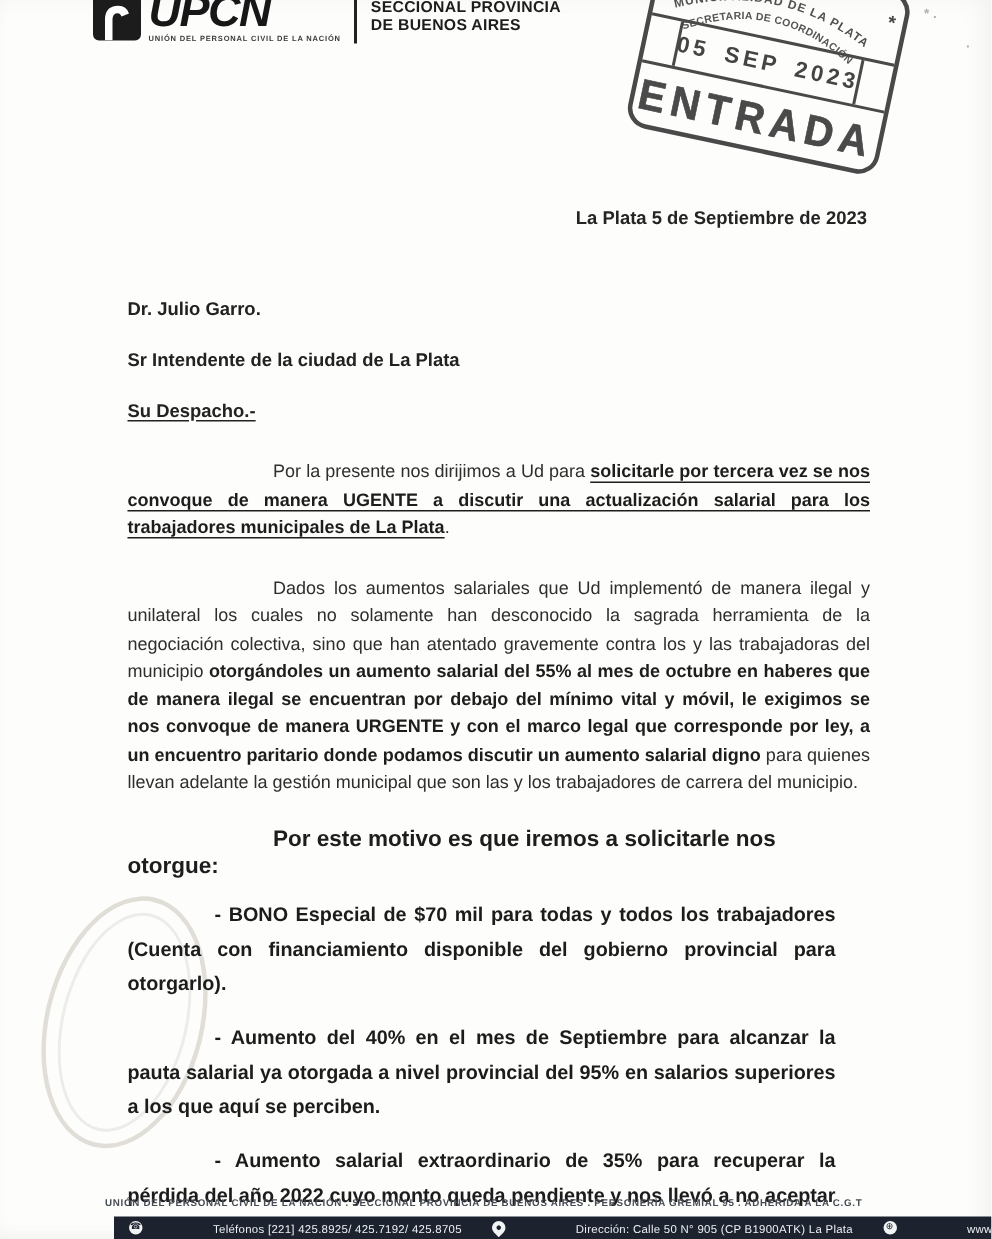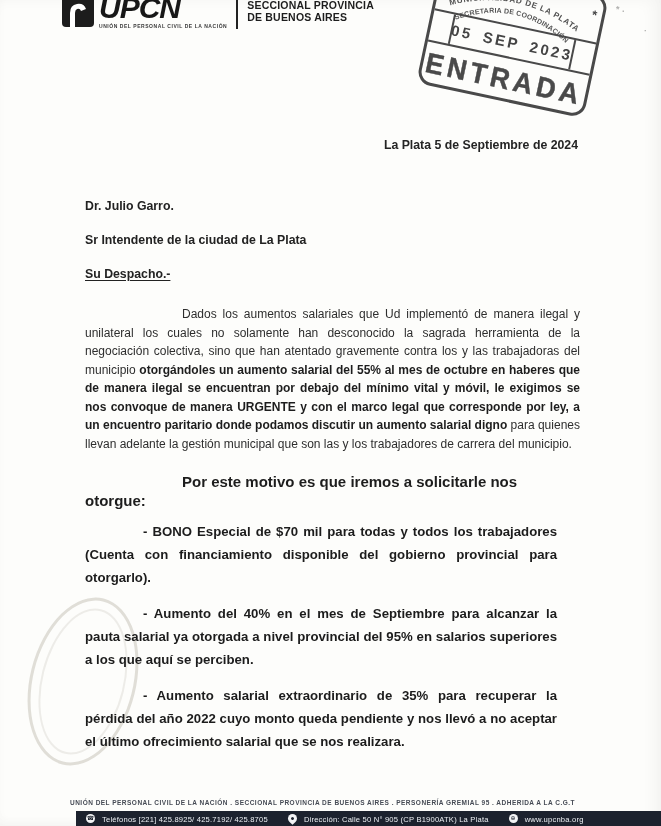--- a/index.html
+++ b/index.html
@@ -54,21 +54,21 @@
   
   .org-line{position:absolute; left:70px; top:799px; white-space:nowrap;
     font-size:6.5px; font-weight:700; letter-spacing:.48px; color:#464b55;}
   .footer-bar{position:absolute; left:76px; right:-4px; top:811px; height:22px;
     background:#1c222e; color:#edf0f4; display:flex; align-items:flex-start; gap:7px;
     padding:3px 6px 0 10px; font-size:7.6px; font-weight:400; letter-spacing:.2px; white-space:nowrap;}
   .ficon{display:inline-flex; align-items:center; justify-content:center;
     width:9px; height:9px; background:#f2f3f5; color:#1c222e; border-radius:50%; font-size:6px; line-height:9px; flex:0 0 auto;}
   .pin{border-radius:50% 50% 50% 0; transform:rotate(-45deg); background:#f2f3f5;}
   .pin::after{content:""; width:3px; height:3px; border-radius:50%; background:#1c222e;}
-  .bar-text{padding-top:1px;}
+  .bar-text{padding-top:1px;margin-left:40px;}
   .gap{width:6px; flex:0 0 auto;}
 </style>
 </head>
 <body>
 
 <div class="page">
 
   <div class="header">
     <div class="logo-mark">
       <svg width="22" height="26" viewBox="0 0 22 26">
@@ -105,28 +105,29 @@
 
     <span class="stamp-star star-r">*</span>
     <div class="entrada">ENTRADA</div>
   </div>
   <span class="corner-mark" style="left:616px; top:4px;">* .</span>
   <span class="corner-mark" style="left:644px; top:26px;">·</span>
 
   <div class="watermark"></div>
 
   <div class="body-col">
-    <div class="date-line">La Plata 5 de Septiembre de 2024</div>
+    <div class="date-line">La Plata 5 de Septiembre de 2023</div>
 
     <div class="recipient">
       <p>Dr. Julio Garro.</p>
       <p>Sr Intendente de la ciudad de La Plata</p>
       <p class="despacho">Su Despacho.-</p>
     </div>
 
+    <p class="para"><span>Por la presente nos dirijimos a Ud para </span><span class="bold uline">solicitarle por tercera vez se nos convoque de manera UGENTE a discutir una actualización salarial para los trabajadores municipales de La Plata</span><span>.</span></p>
 
     <p class="para"><span>Dados los aumentos salariales que Ud implementó de manera ilegal y unilateral los cuales no solamente han desconocido la sagrada herramienta de la negociación colectiva, sino que han atentado gravemente contra los y las trabajadoras del municipio </span><span class="bold">otorgándoles un aumento salarial del 55% al mes de octubre en haberes que de manera ilegal se encuentran por debajo del mínimo vital y móvil, le exigimos se nos convoque de manera URGENTE y con el marco legal que corresponde por ley, a un encuentro paritario donde podamos discutir un aumento salarial digno </span><span>para quienes llevan adelante la gestión municipal que son las y los trabajadores de carrera del municipio.</span></p>
 
     <p class="motive">Por este motivo es que iremos a solicitarle nos otorgue:</p>
 
     <p class="bullet">- BONO Especial de $70 mil para todas y todos los trabajadores (Cuenta con financiamiento disponible del gobierno provincial para otorgarlo).</p>
     <p class="bullet">- Aumento del 40% en el mes de Septiembre para alcanzar la pauta salarial ya otorgada a nivel provincial del 95% en salarios superiores a los que aquí se perciben.</p>
     <p class="bullet">- Aumento salarial extraordinario de 35% para recuperar la pérdida del año 2022 cuyo monto queda pendiente y nos llevó a no aceptar el último ofrecimiento salarial que se nos realizara.</p>
   </div>
 

